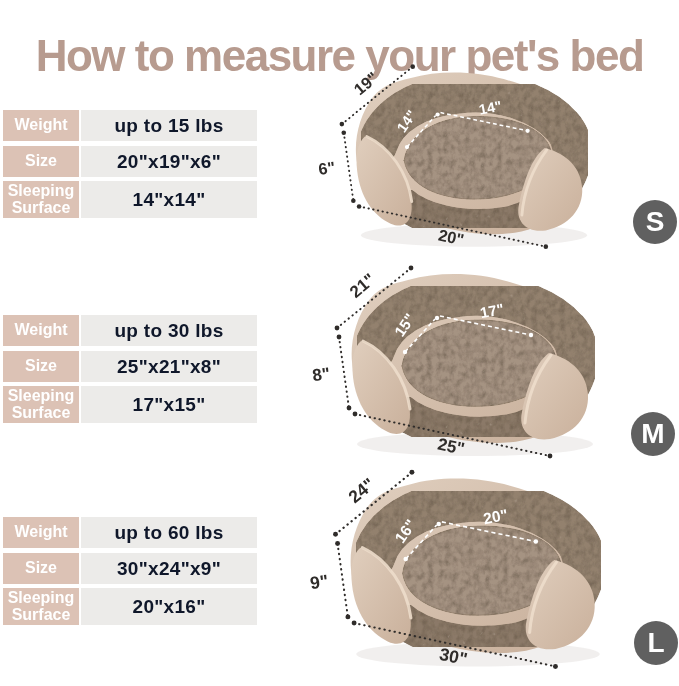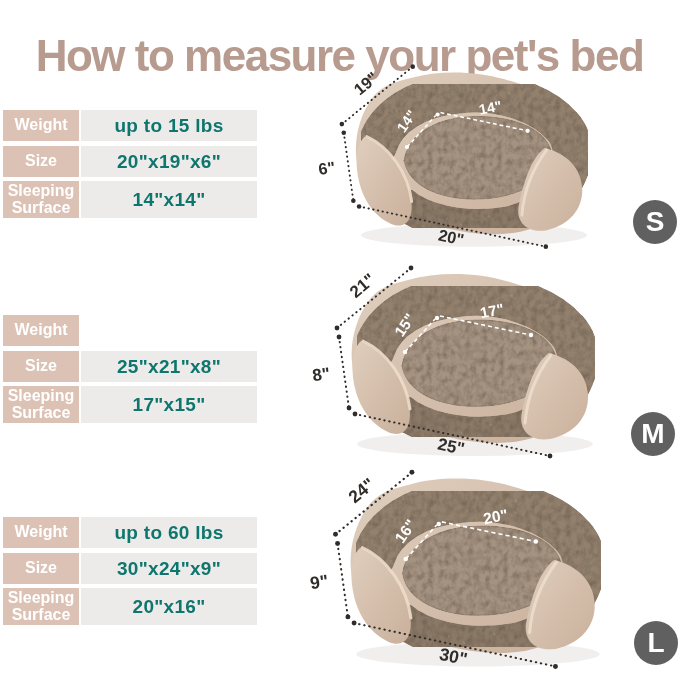--- a/index.html
+++ b/index.html
@@ -6,21 +6,21 @@
   .canvas{position:relative;width:679px;height:686px;background:#ffffff;overflow:hidden;
           font-family:"Liberation Sans",sans-serif;}
   
   .title{position:absolute;left:0;top:2px;width:679px;text-align:center;
          font-size:44px;font-weight:bold;letter-spacing:-1.5px;color:#b79b8f;white-space:nowrap;}
   
   .tbl{position:absolute;left:3px;width:254px;}
   .trow{position:absolute;left:0;width:294px;display:flex;}
   .tlabel{width:76px;background:#dcc2b5;color:#ffffff;font-weight:bold;font-size:16px;
           line-height:1.05;display:flex;align-items:center;justify-content:center;text-align:center;}
-  .tvalue{width:176px;margin-left:2px;background:#ecebe9;color:#0f766e;font-size:19px;font-weight:600;
+  .tvalue{width:176px;margin-left:2px;background:#ecebe9;color:#0f172a;font-size:19px;font-weight:600;
           letter-spacing:.3px;display:flex;align-items:center;justify-content:center;}
   
   .badge{position:absolute;width:44px;height:44px;border-radius:50%;background:#606060;
          color:#ffffff;font-weight:bold;font-size:28px;display:flex;align-items:center;justify-content:center;}
   
   .bed{position:absolute;}
   .suede{fill:url(#suedeG);}
   .fur{fill:none;stroke:#93816e;stroke-linecap:round;filter:url(#furTex);}
   .rim{stroke-width:42;}
   .bolster{stroke:#8b7968;stroke-width:34;}
@@ -121,20 +121,21 @@
       </g>
     </svg>
 
     <div class="badge" style="left:633px;top:200px">S</div>
   </section>
 
   <section>
     <div class="tbl" style="top:315px">
       <div class="trow" style="top:0;height:31px">
         <div class="tlabel">Weight</div>
+        <div class="tvalue">up to 30 lbs</div>
       </div>
       <div class="trow" style="top:36px;height:31px">
         <div class="tlabel">Size</div>
         <div class="tvalue">25"x21"x8"</div>
       </div>
       <div class="trow" style="top:71px;height:37px">
         <div class="tlabel">Sleeping Surface</div>
         <div class="tvalue">17"x15"</div>
       </div>
     </div>

